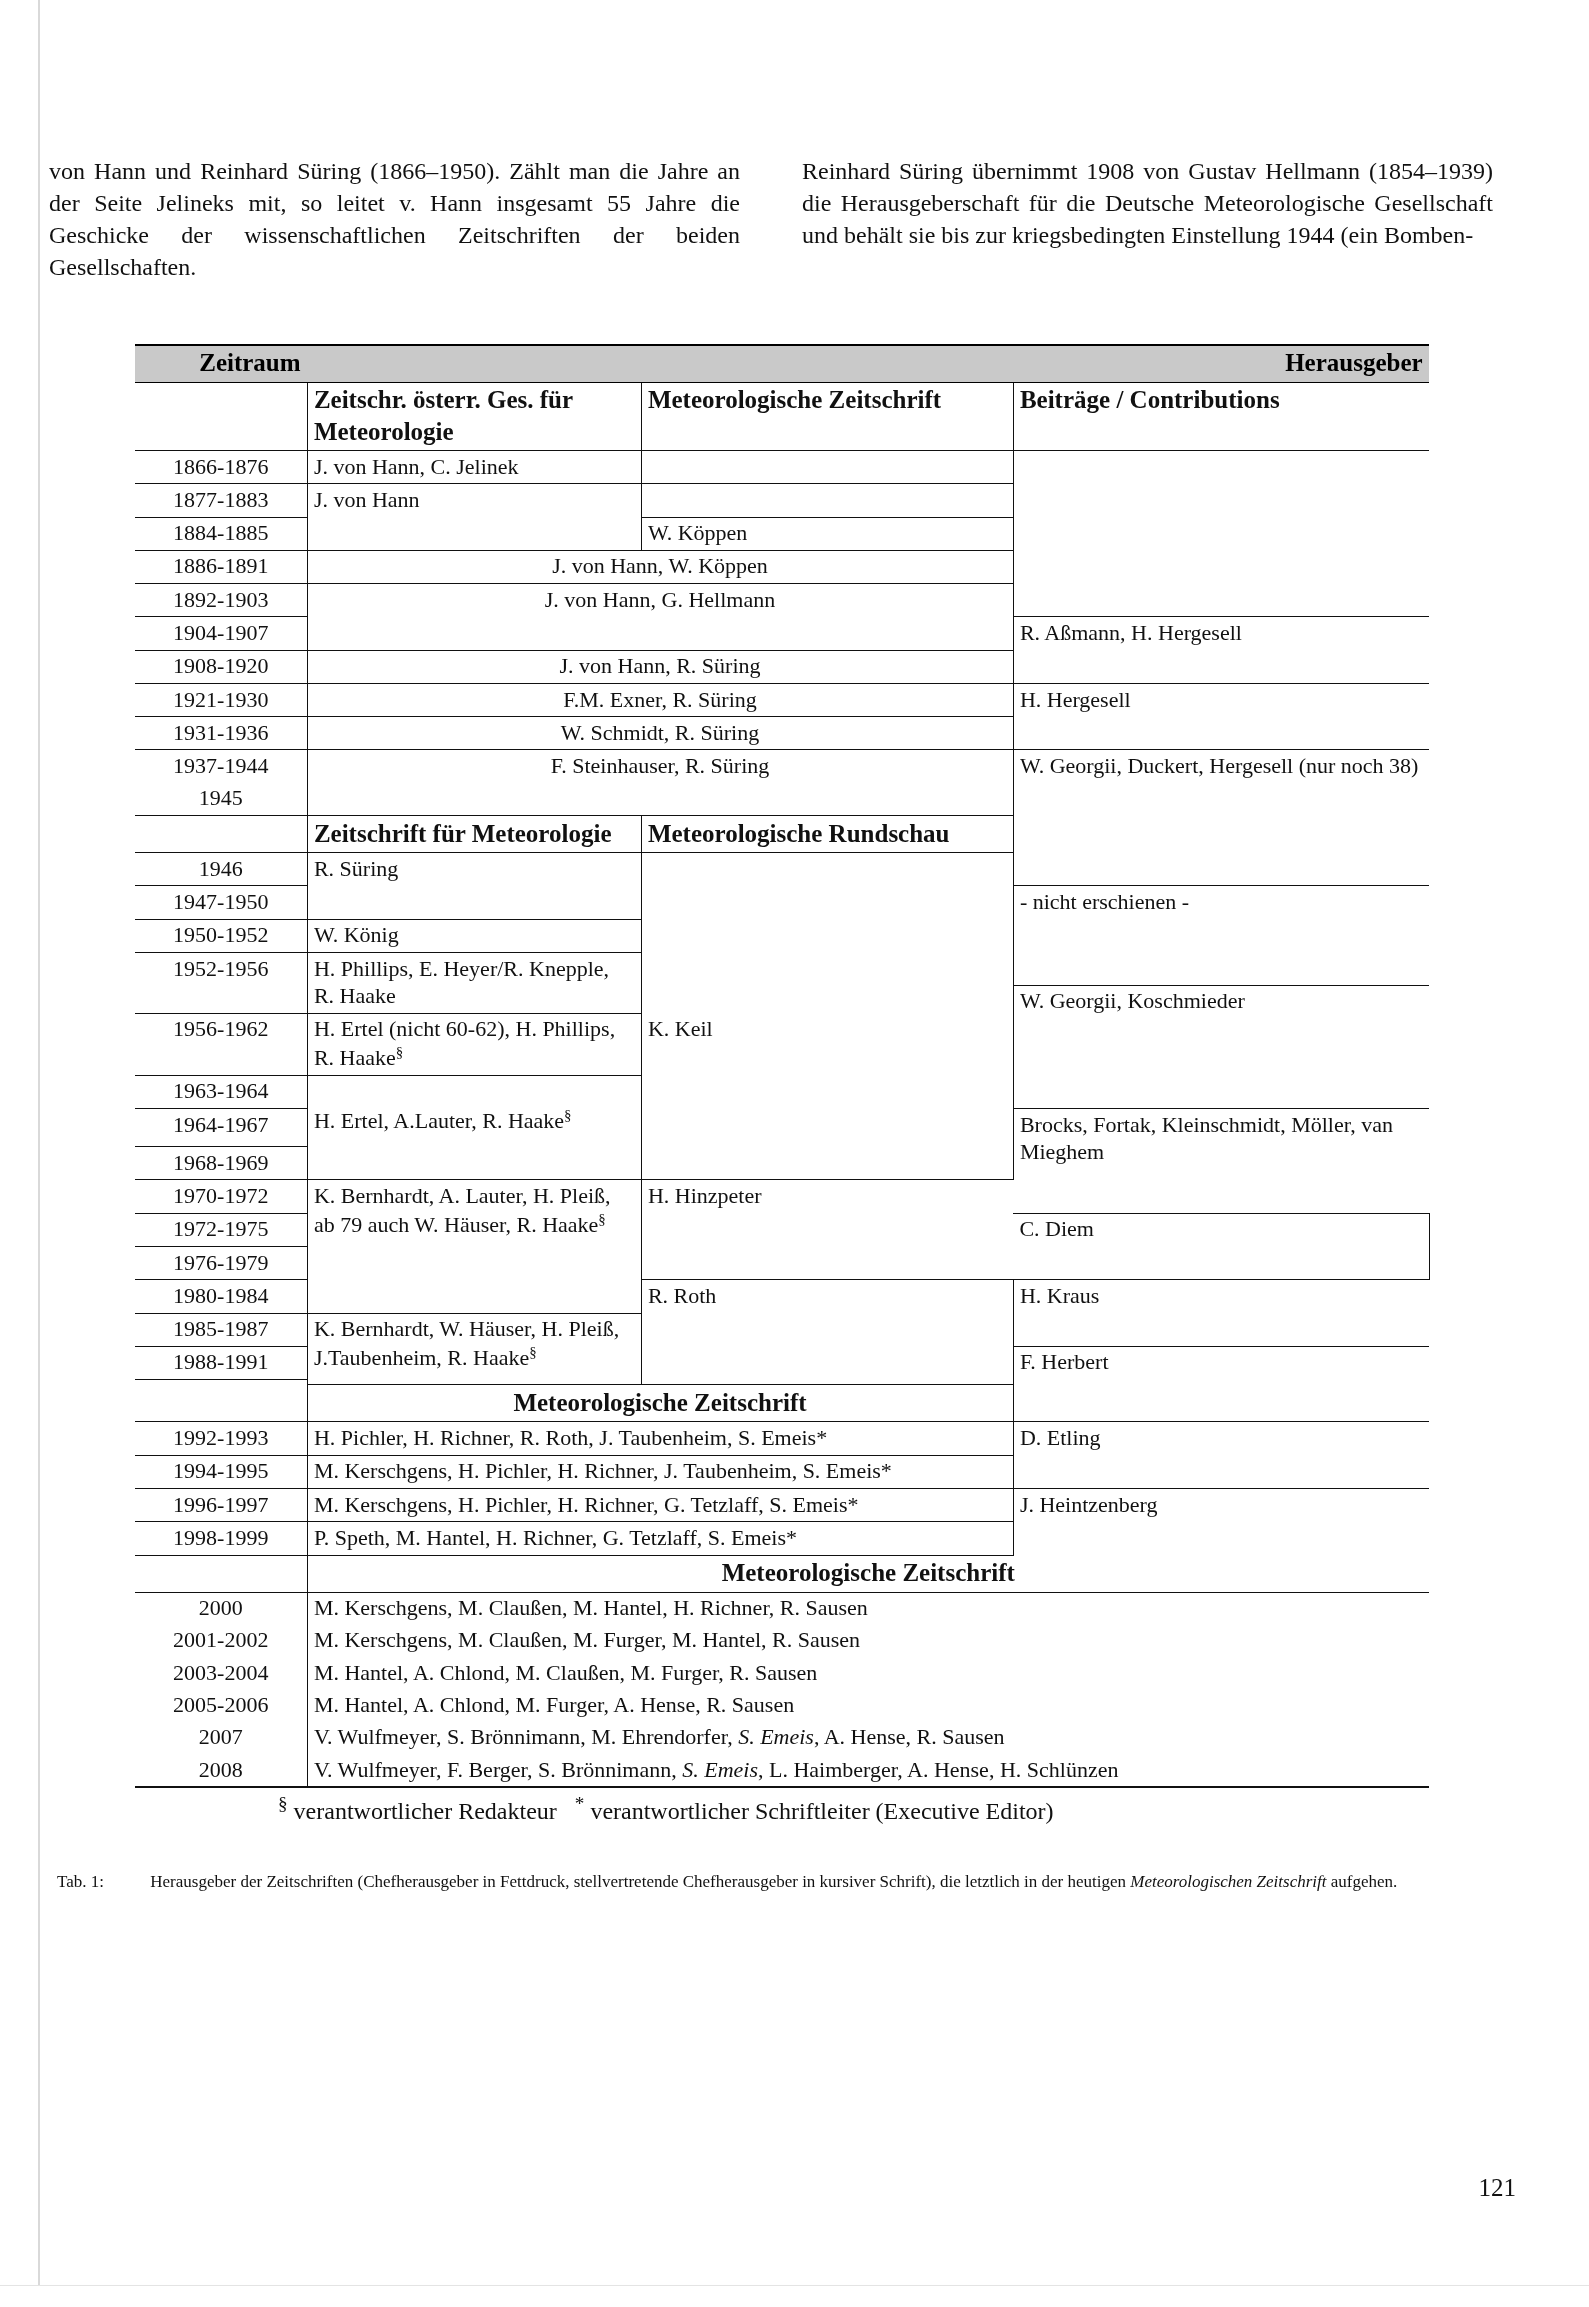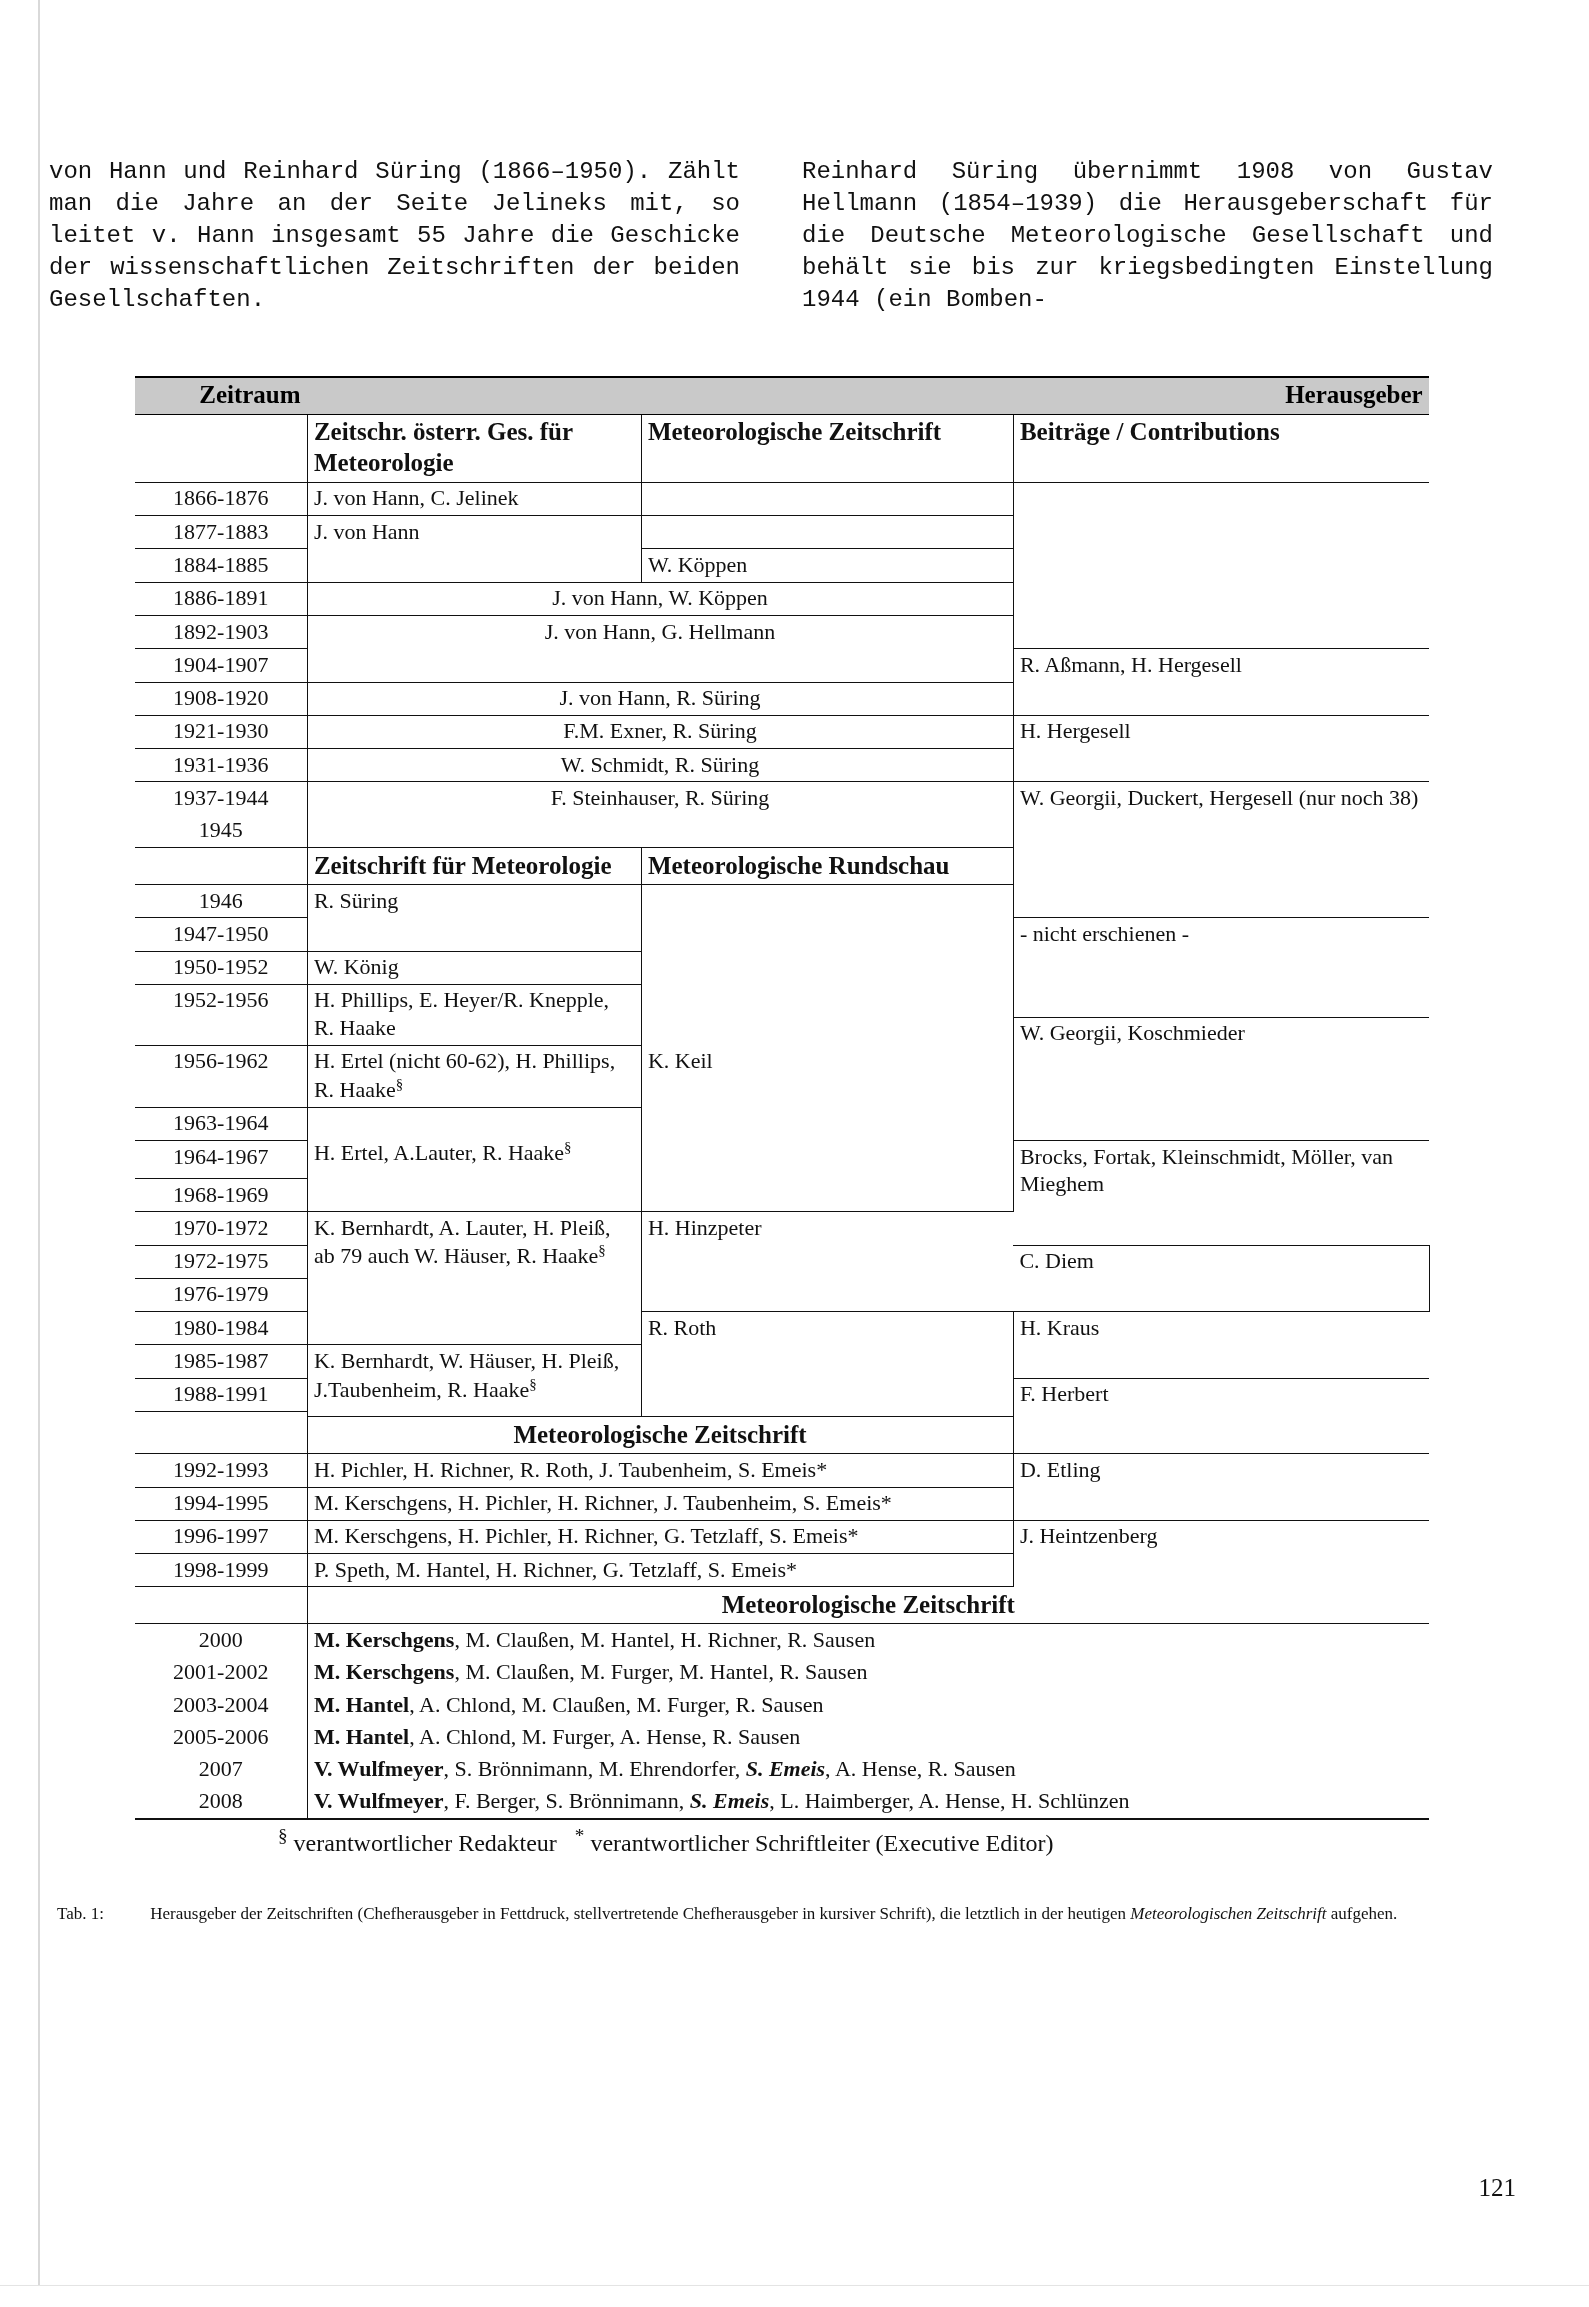--- a/index.html
+++ b/index.html
@@ -48,21 +48,21 @@
   }
 
   
   .cols {
     display: flex;
     gap: 62px;
     font-size: 24px;
     line-height: 1.33;
     text-align: justify;
   }
-  .col { width: 691px; font-family: Liberation Mono, monospace; }
+  .col { width: 691px; }
   .col p { margin: 0; }
 
   
   .tbl-wrap {
     margin-top: 60px;
     margin-left: 86px;
     width: 1294px;
   }
   table.main {
     border-collapse: collapse;
@@ -93,21 +93,21 @@
   .hdr-band td.left-label { text-align: right; padding-left: 11px; }
 
   .sub-hdr td {
     font-weight: bold;
     font-size: 25px;
     line-height: 1.3;
     padding-top: 8px;
     padding-bottom: 6.4px;
   }
   .centered { text-align: center; }
-  .bold { font-weight: bold; }
+  .bold { font-weight: normal; }
   .ital { font-style: italic; }
 
   
   .bt { border-top: 1.1px solid #111; }
   .bb { border-bottom: 1.1px solid #111; }
   .br { border-right: 1.1px solid #111; }
   .thickb { border-bottom: 2.1px solid #111; }
 
   .yearcell { text-align: center; }
   sup { font-size: 0.68em; vertical-align: super; }

